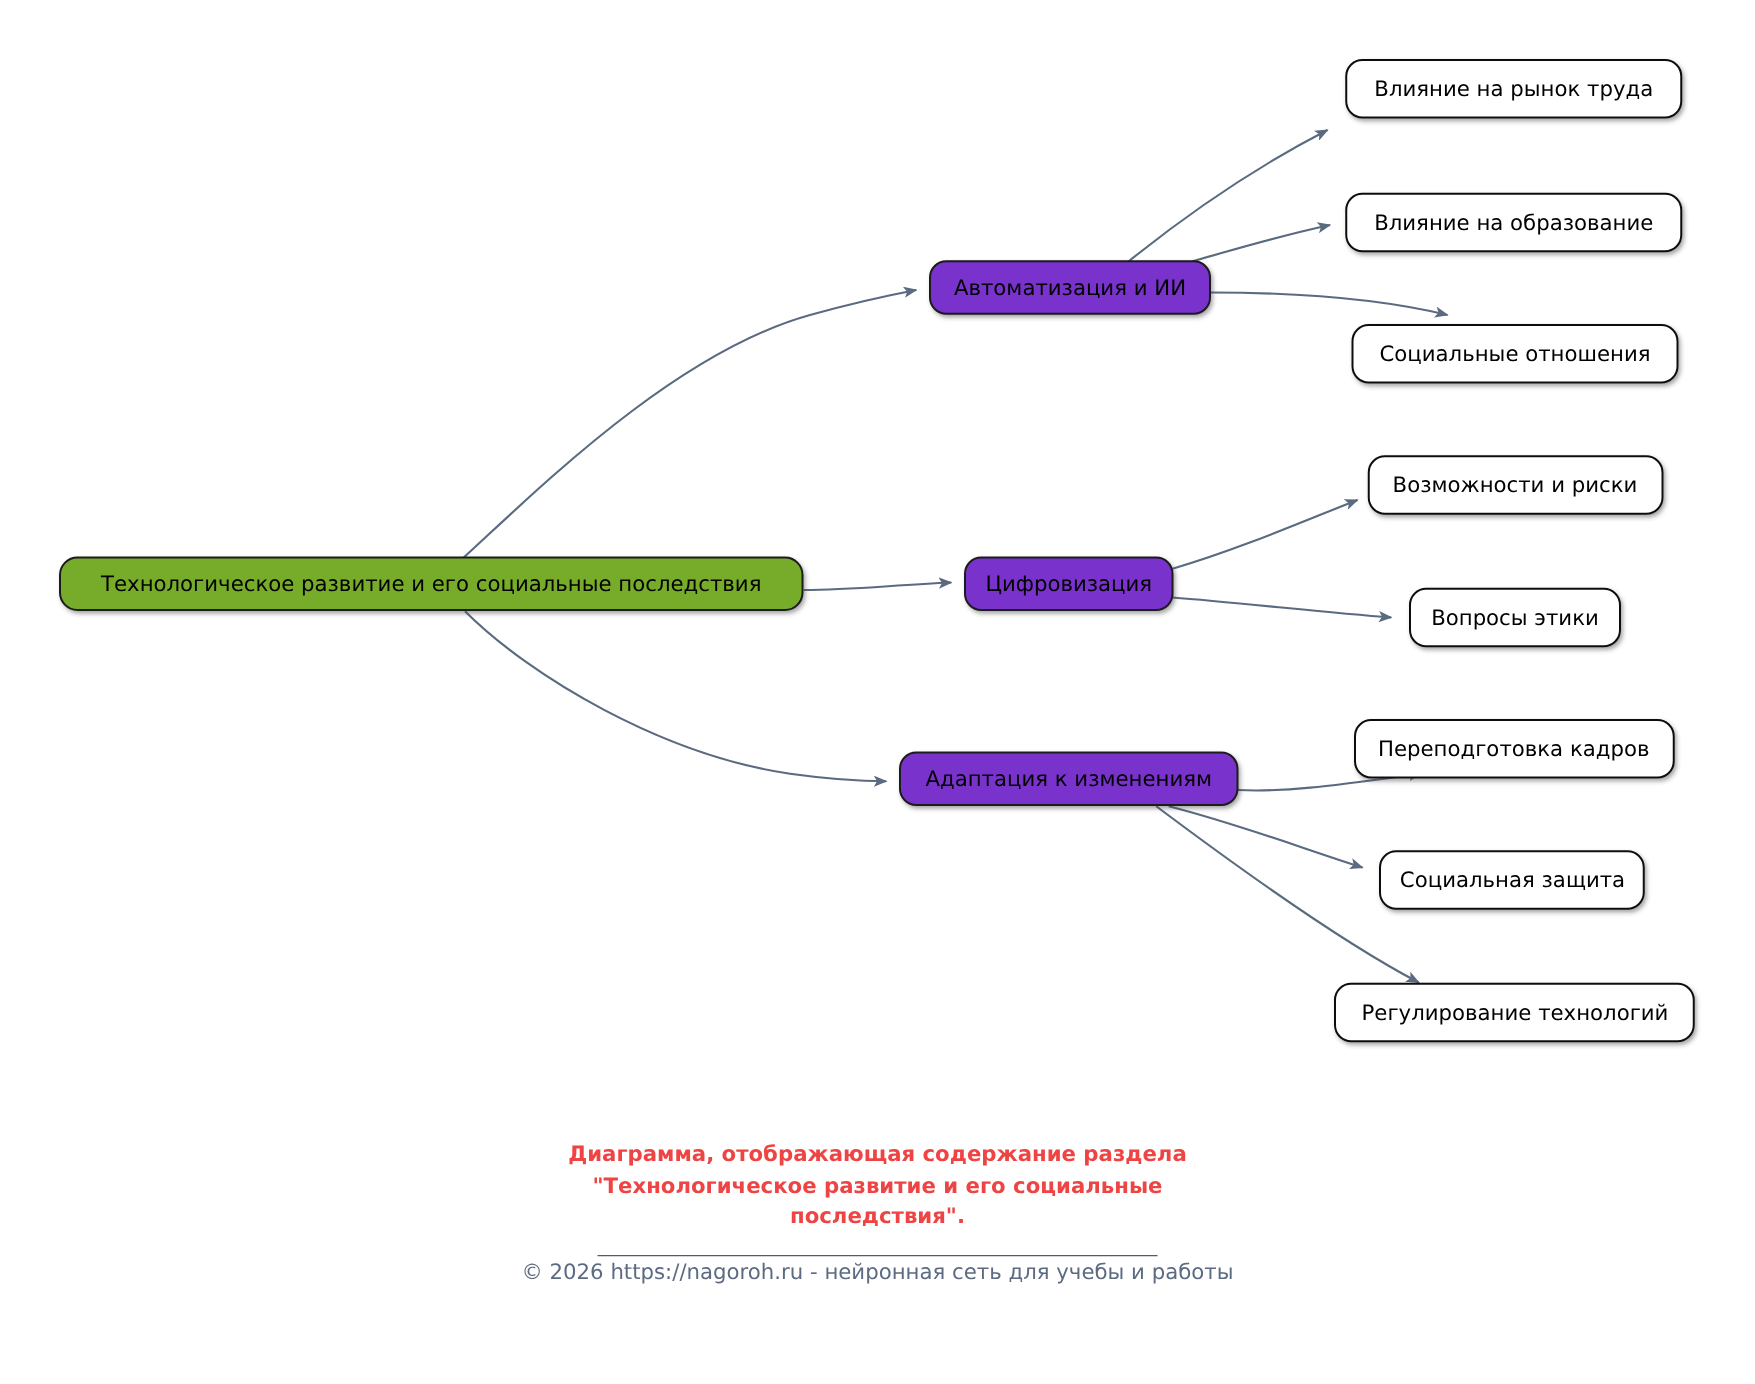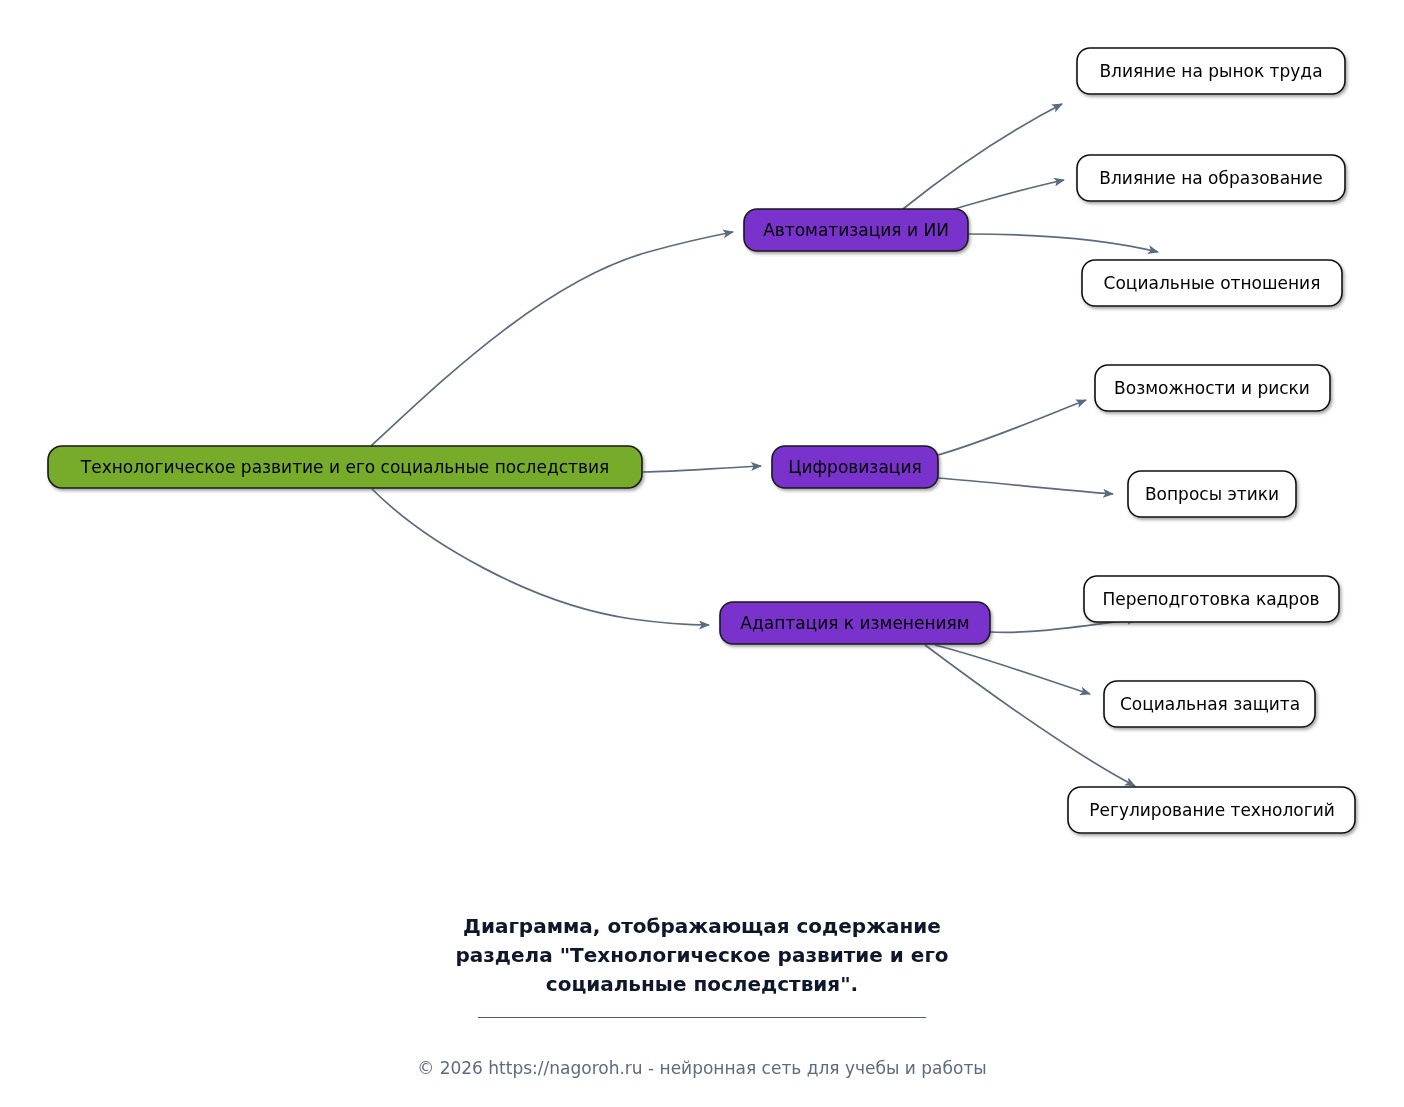--- a/index.html
+++ b/index.html
@@ -50,38 +50,38 @@
   }
   .caption-block {
     position: absolute;
     left: 0;
     top: 912px;
     width: 1404px;
     text-align: center;
   }
   .caption-text {
     font-family: "DejaVu Sans", sans-serif;
-    font-size: 20px;
+    font-size: 17px;
     font-weight: bold;
     line-height: 1.45;
-    color: #0f172a;
+    color: #ef4444;
     margin: 0 auto;
     width: 520px;
     white-space: pre-line;
   }
   .caption-rule {
     width: 448px;
     height: 0;
     border-top: 1.5px solid #4d5b73;
     margin: 18px auto 0 auto;
   }
   .footer-text {
     position: absolute;
     left: 0;
-    top: 1058px;
+    top: 1008px;
     width: 1404px;
     text-align: center;
     font-family: "DejaVu Sans", sans-serif;
     font-size: 17px;
     color: #5c6b82;
   }
 </style>
 </head>
 <body>
 

